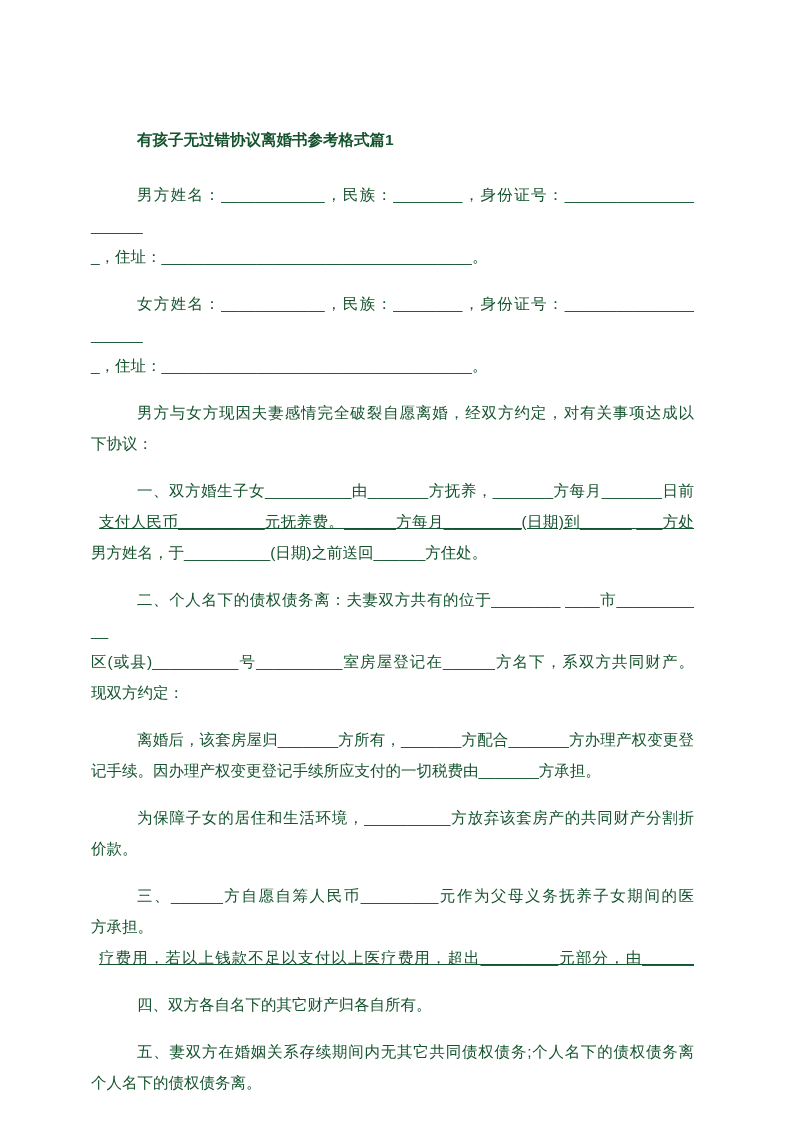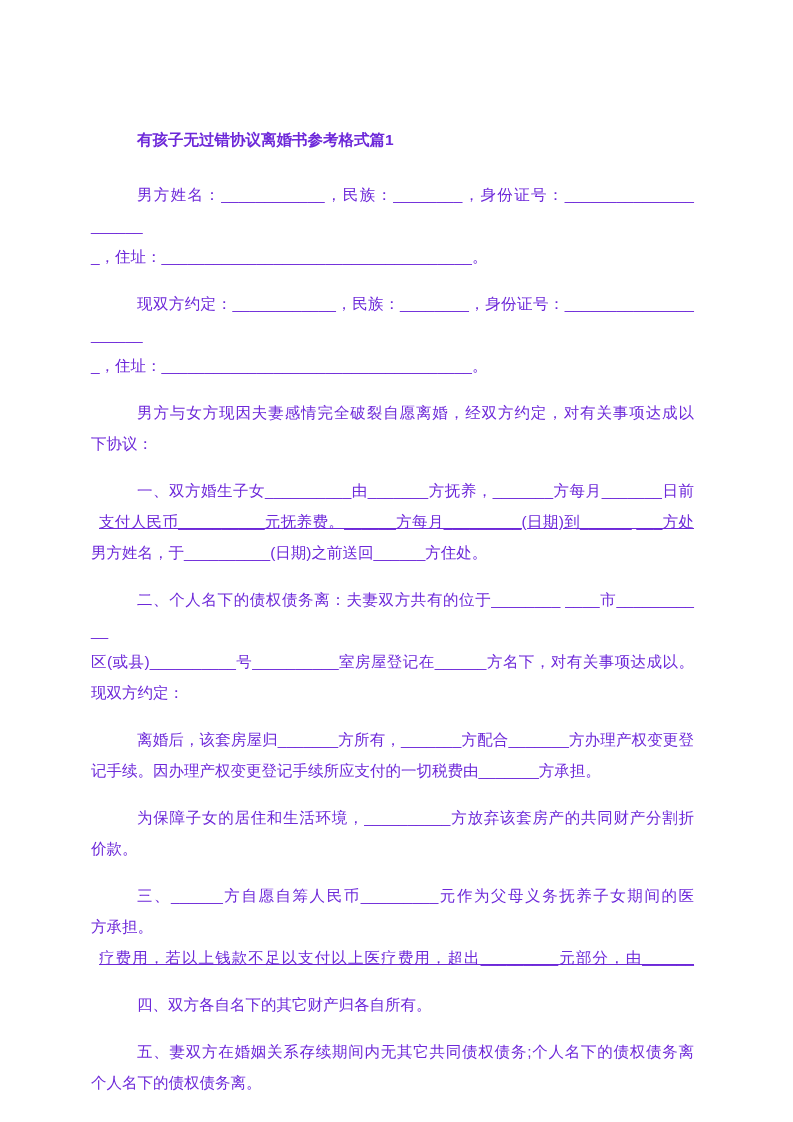--- a/index.html
+++ b/index.html
@@ -5,21 +5,21 @@
   html, body {
     margin: 0;
     padding: 0;
     background: #ffffff;
   }
   .page {
     position: relative;
     width: 793px;
     height: 1122px;
     background: #ffffff;
-    color: #6d28d9;
+    color: #14532d;
     font-family: "Liberation Sans", "DejaVu Sans", sans-serif;
     overflow: hidden;
   }
   .content {
     position: absolute;
     left: 91px;
     top: 124px;
     width: 619px;
     font-size: 15.5px;
     line-height: 31px;
@@ -57,38 +57,38 @@
   <div class="content">
 
     <div class="doc-title indent">有孩子无过错协议离婚书参考格式篇1</div>
 
     <p class="para">
       <span class="line indent j">男方姓名：____________，民族：________，身份证号：_______________ ______</span>
       <span class="line">_，住址：____________________________________。</span>
     </p>
 
     <p class="para">
-      <span class="line indent j">现双方约定：____________，民族：________，身份证号：_______________ ______</span>
+      <span class="line indent j">女方姓名：____________，民族：________，身份证号：_______________ ______</span>
       <span class="line">_，住址：____________________________________。</span>
     </p>
 
     <p class="para">
       <span class="line indent j">男方与女方现因夫妻感情完全破裂自愿离婚，经双方约定，对有关事项达成以</span>
       <span class="line">下协议：</span>
     </p>
 
     <p class="para">
       <span class="line indent j">一、双方婚生子女__________由_______方抚养，_______方每月_______日前</span>
       <span class="line j sp">支付人民币__________元抚养费。______方每月_________(日期)到______ ___方处</span>
       <span class="line">男方姓名，于__________(日期)之前送回______方住处。</span>
     </p>
 
     <p class="para">
       <span class="line indent j">二、个人名下的债权债务离：夫妻双方共有的位于________ ____市_________ __</span>
-      <span class="line j">区(或县)__________号__________室房屋登记在______方名下，对有关事项达成以。</span>
+      <span class="line j">区(或县)__________号__________室房屋登记在______方名下，系双方共同财产。</span>
       <span class="line">现双方约定：</span>
     </p>
 
     <p class="para">
       <span class="line indent j">离婚后，该套房屋归_______方所有，_______方配合_______方办理产权变更登</span>
       <span class="line">记手续。因办理产权变更登记手续所应支付的一切税费由_______方承担。</span>
     </p>
 
     <p class="para">
       <span class="line indent j">为保障子女的居住和生活环境，__________方放弃该套房产的共同财产分割折</span>

